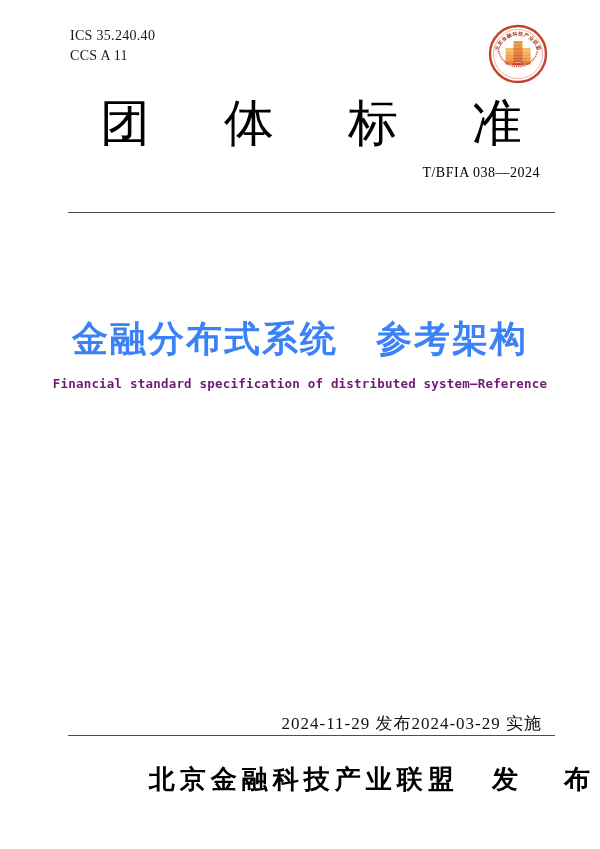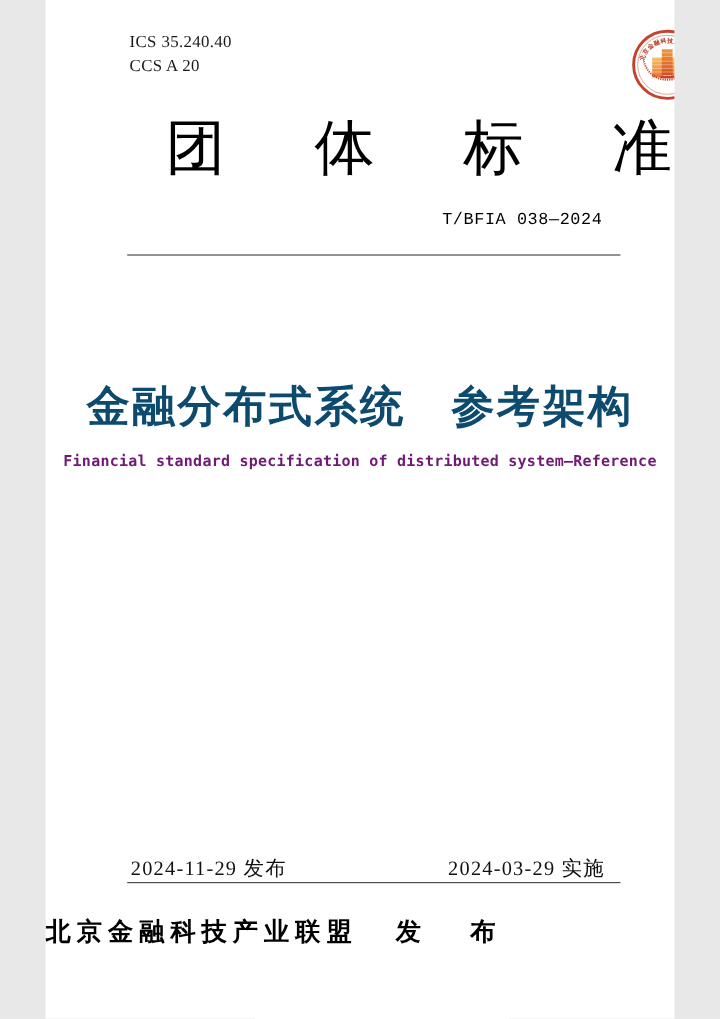--- a/index.html
+++ b/index.html
@@ -1,18 +1,18 @@
 <!DOCTYPE html>
 <html><head>
 <meta charset="utf-8">
 <style>
   html,body{margin:0;padding:0;background:#e8e8e8;}
   .page{
     position:relative;
-    width:524px;height:849px;
+    width:600px;height:849px;
     margin:0 auto;
     background:#ffffff;
     overflow:hidden;
     font-family:"Liberation Sans",sans-serif;
     color:#111;
   }
   
   .ics-block{
     position:absolute;left:70px;top:26px;
     font-family:"Liberation Serif",serif;
@@ -22,68 +22,68 @@
   
   .logo{position:absolute;left:487px;top:23px;width:62px;height:62px;}
   
   .doc-type{
     position:absolute;left:100px;top:94px;
     font-size:50px;font-weight:400;line-height:58px;
     letter-spacing:74px;white-space:nowrap;color:#000;
   }
   
   .std-number{
-    position:absolute;right:60px;top:176px;
-    font-family:Liberation Mono, monospace;
+    position:absolute;right:60px;top:165px;
+    font-family:Liberation Serif, serif;
     font-size:14px;color:#000;letter-spacing:0.5px;
   }
   .rule{
     position:absolute;left:68px;right:45px;height:0;
     border-top:1.6px solid #4d4d4d;
   }
   .rule-top{top:212px;}
   .rule-bottom{top:735px;}
   
   .main-title{
     position:absolute;left:0;top:315px;width:100%;
     text-align:center;font-size:36px;font-weight:700;
-    letter-spacing:2px;color:#0c4a6e;
+    letter-spacing:2px;color:#3b82f6;
   }
   
   .en-title{
     position:absolute;left:0;top:374px;width:100%;
     text-align:center;
     font-family:"DejaVu Sans Mono",monospace;
     font-size:12.5px;line-height:20px;color:#701a75;
     letter-spacing:0.2px;font-weight:700;
   }
   
   .date-row{
     position:absolute;left:71px;right:58px;top:712px;
-    display:flex;justify-content:space-between;
+    display:flex;justify-content:flex-end;
     font-family:"Liberation Serif",serif;
     font-size:17px;color:#111;letter-spacing:1px;
   }
   
   .publisher-row{
     position:absolute;left:0;top:762px;width:100%;
-    text-align:left;font-weight:700;font-size:21px;color:#000;
+    text-align:right;font-weight:700;font-size:26px;color:#000;
     white-space:nowrap;
   }
   .publisher-name{letter-spacing:5px;}
   .publish-action{letter-spacing:10px;margin-left:26px;}
 </style>
 </head>
 <body>
 
 <div class="page">
 
   <div class="ics-block">
     <div>ICS 35.240.40</div>
-    <div>CCS A 20</div>
+    <div>CCS A 11</div>
   </div>
 
   <div class="logo">
     <svg viewBox="-31 -31 62 62" width="62" height="62" aria-hidden="true">
       <defs>
         <linearGradient id="gWing" x1="0" y1="0" x2="0" y2="1">
           <stop offset="0" stop-color="#f6c067"></stop>
           <stop offset="1" stop-color="#e8772f"></stop>
         </linearGradient>
         <linearGradient id="gTower" x1="0" y1="0" x2="0" y2="1">

